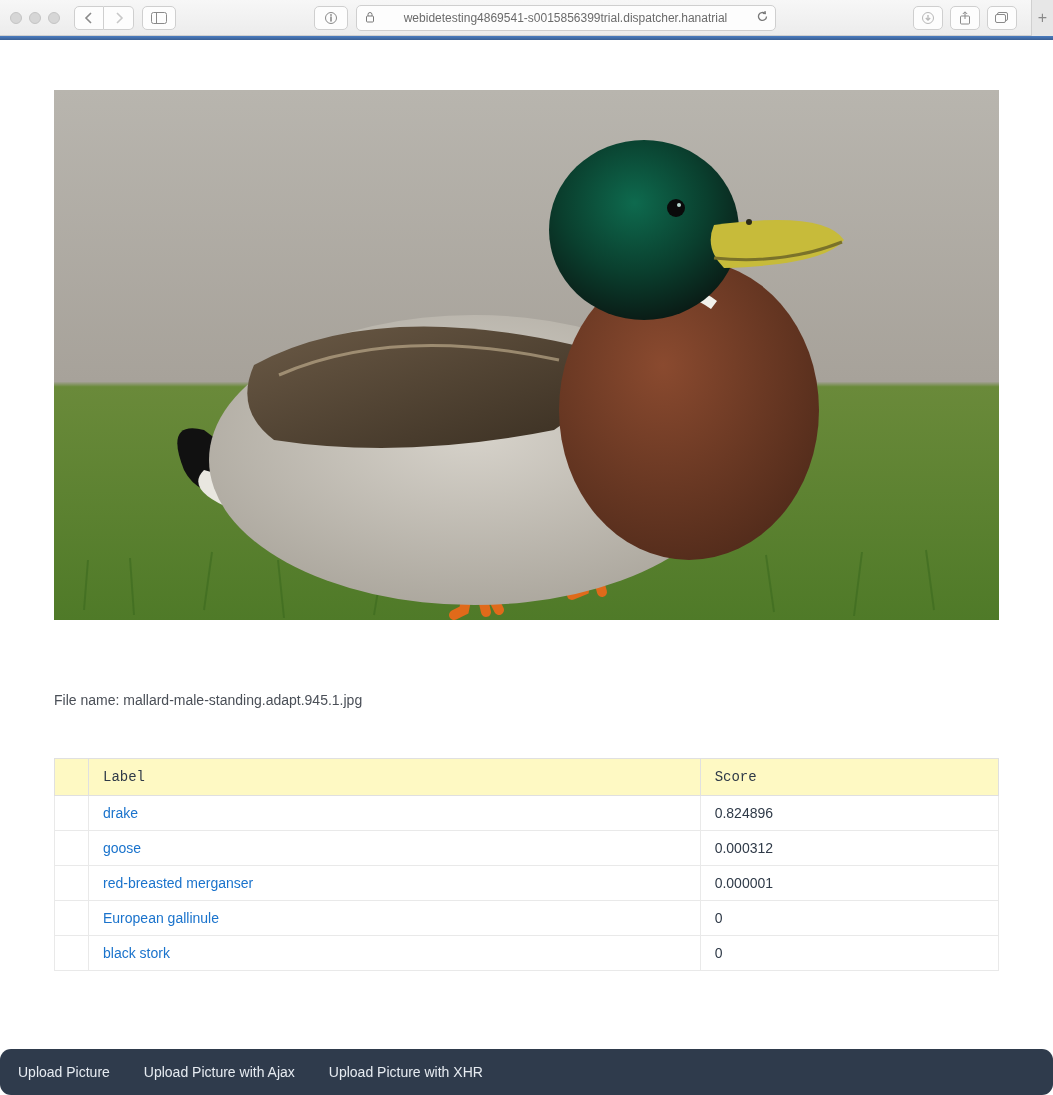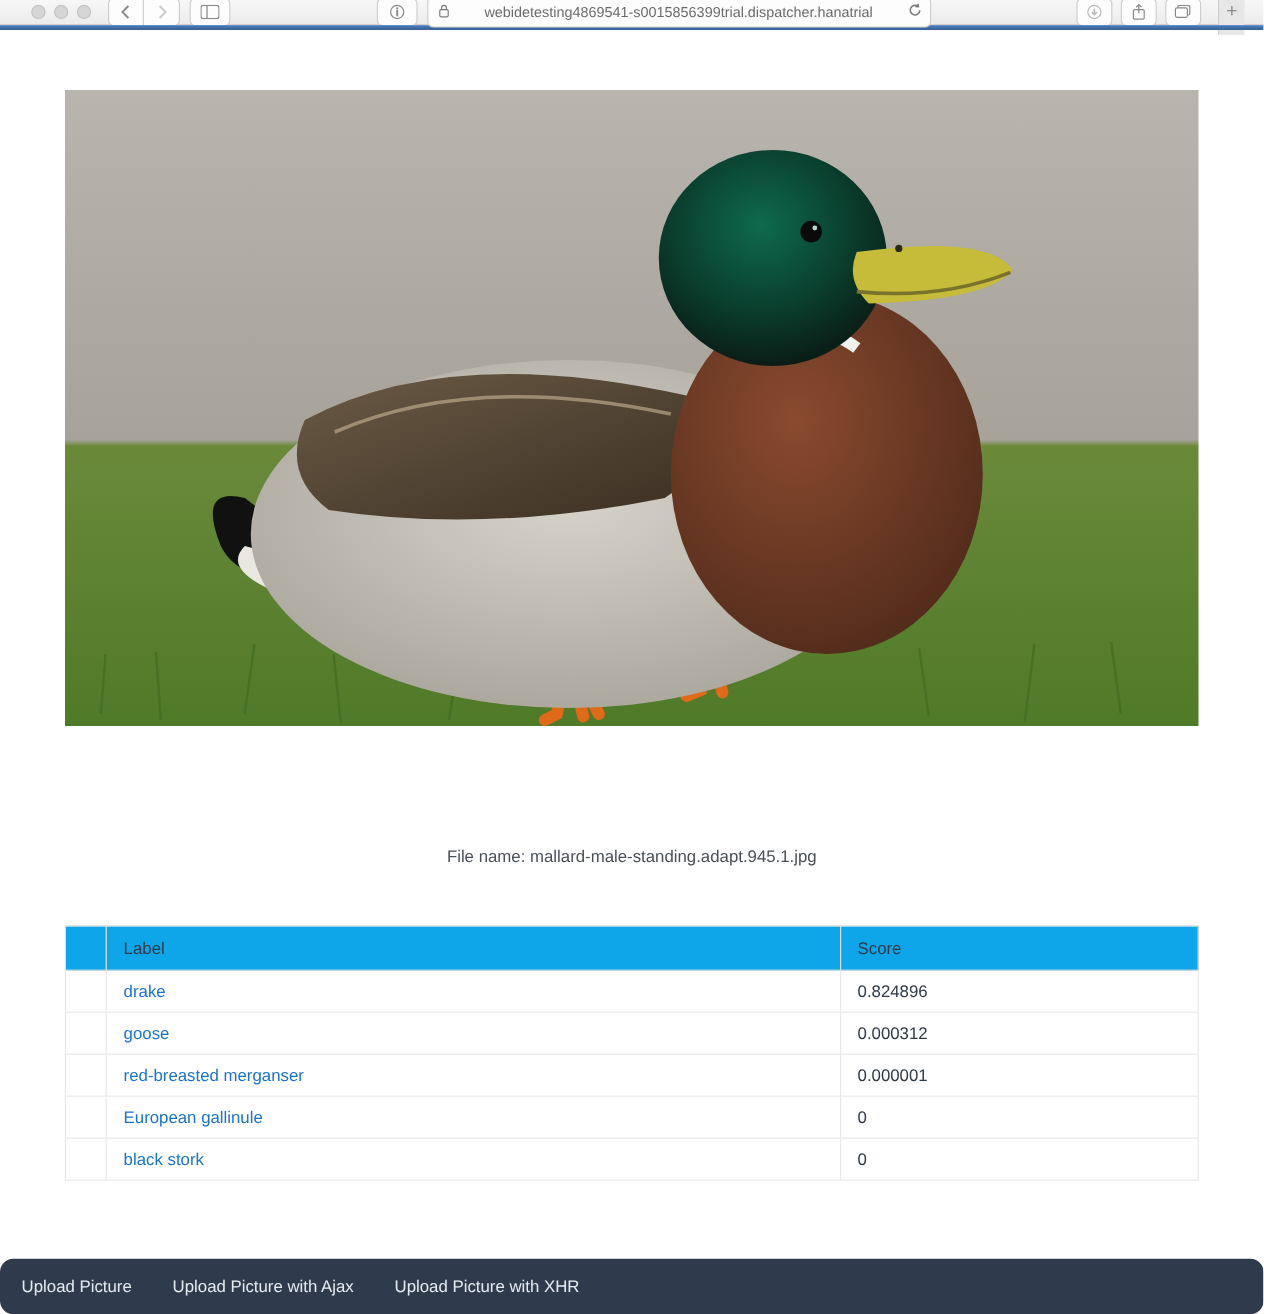--- a/index.html
+++ b/index.html
@@ -1,23 +1,23 @@
 <!DOCTYPE html>
 <html><head>
 <meta charset="utf-8">
 <style>
   * { box-sizing: border-box; }
   html, body { margin:0; padding:0; height:100%; font-family: "Helvetica Neue", Arial, sans-serif; background:#fff; }
   body { display:flex; flex-direction:column; width:1053px; height:1095px; overflow:hidden; }
 
   
   .browser-bar {
-    height:21px; background:linear-gradient(#f7f7f7,#ececec);
+    height:36px; background:linear-gradient(#f7f7f7,#ececec);
     border-bottom:1px solid #d0d0d0;
-    display:flex; align-items:center; padding:0 26px; gap:8px;
+    display:flex; align-items:center; padding:0 10px; gap:8px;
     font-size:12px; color:#6b6b6b;
   }
   .traffic { display:flex; gap:7px; margin-right:6px;}
   .dot { width:12px; height:12px; border-radius:50%; background:#d6d6d6; border:1px solid #c4c4c4;}
   .btn-box {
     height:24px; border:1px solid #cfcfcf; border-radius:5px; background:#fdfdfd;
     display:flex; align-items:center; justify-content:center; color:#8a8a8a;
   }
   .btn-nav { width:30px; }
   .nav-group {display:flex;}
@@ -52,28 +52,28 @@
     flex:1; overflow:hidden;
     padding:50px 54px 0; display:flex; flex-direction:column;
   }
 
   .photo-frame{
     width:100%; height:530px; position:relative; overflow:hidden;
   }
   .photo-frame svg{width:100%; height:100%; display:block;}
 
   .file-name{
-    text-align:center; font-size:14px; color:#4a4f57; margin-top:100px;
+    text-align:left; font-size:14px; color:#4a4f57; margin-top:72px;
   }
 
   .table-wrap{margin-top:50px;}
   table{ width:100%; border-collapse:collapse; font-size:14px;}
   thead th{
-    background:#0ea5e9; border:1px solid #e0e0e0; text-align:left;
-    padding:10px 14px; font-weight:normal; color:#2f3a48;
+    background:#fef9c3; border:1px solid #e0e0e0; text-align:left;
+    padding:10px 14px; font-weight:normal; color:#2f3a48;font-family:Liberation Mono, monospace;
   }
   thead th.marker-col{width:34px; padding:0;}
   tbody td{
     border:1px solid #e9e9e9; padding:9px 14px; color:#2f3a48;
   }
   tbody td.marker-col{width:34px; padding:0;}
   tbody td a{ color:#1a73cc; text-decoration:none;}
 
   .footer{
     position:absolute; bottom:0; left:0; right:0;

